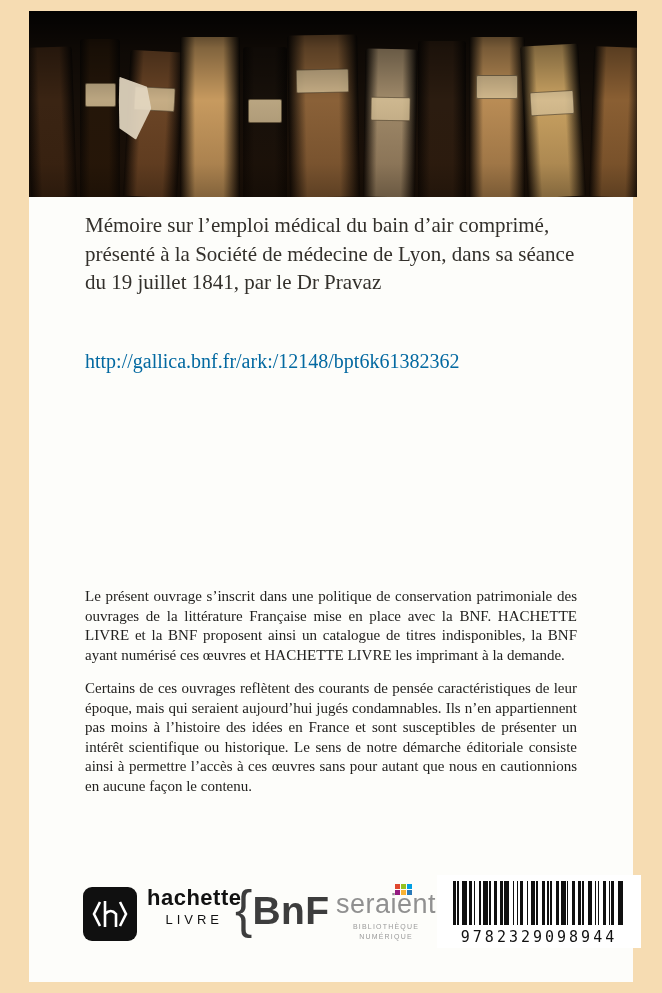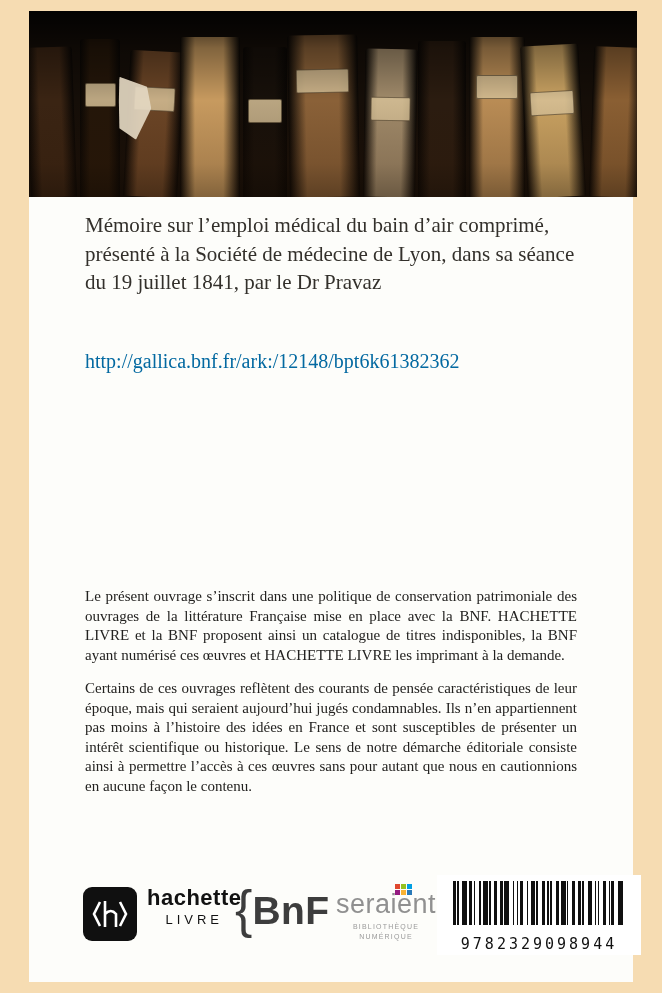--- a/index.html
+++ b/index.html
@@ -70,21 +70,21 @@
   .gallica-word{position:relative;display:inline-block;font-size:27px;letter-spacing:.5px;}
   .gallica-dots{position:absolute;top:-5px;right:24px;display:grid;
     grid-template-columns:repeat(3,5px);grid-auto-rows:5px;gap:1px;}
   .gallica-dots span{width:5px;height:5px;display:block;}
   .gallica-sub{font-size:7px;letter-spacing:1.2px;line-height:1.4;margin-top:2px;color:#9a9a9a;}
   .barcode{position:absolute;left:408px;top:0;width:196px;background:#ffffff;
     padding:6px 4px 2px 4px;text-align:center;}
   .barcode-bars{display:flex;align-items:stretch;justify-content:center;height:44px;}
   .barcode-bars .bar{background:#101010;height:100%;}
   .barcode-number{font-family:"DejaVu Sans Mono", monospace;font-size:15px;
-    letter-spacing:3px;color:#111;margin-top:10px;}
+    letter-spacing:3px;color:#111;margin-top:3px;}
 </style>
 </head>
 <body>
 
 <div class="cover" style="--cream: #f6dcb2;">
   <div class="panel">
 
     <div class="photo">
       <div class="torn"></div>
     <div class="spine" style="width: 46px; height: 150px; transform: rotate(-2deg); background: linear-gradient(90deg, rgba(0, 0, 0, 0.5), rgb(58, 36, 19) 25%, rgb(58, 36, 19) 72%, rgba(0, 0, 0, 0.55));"></div>

